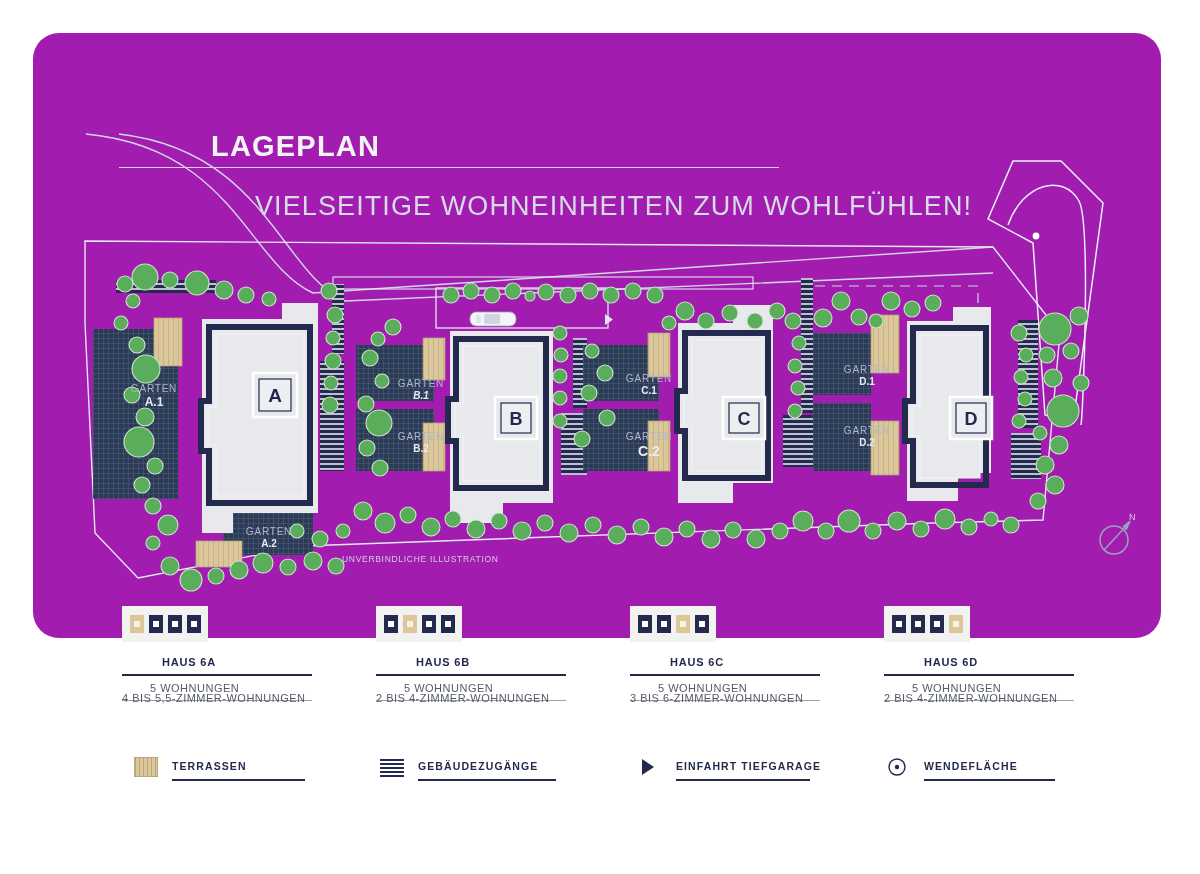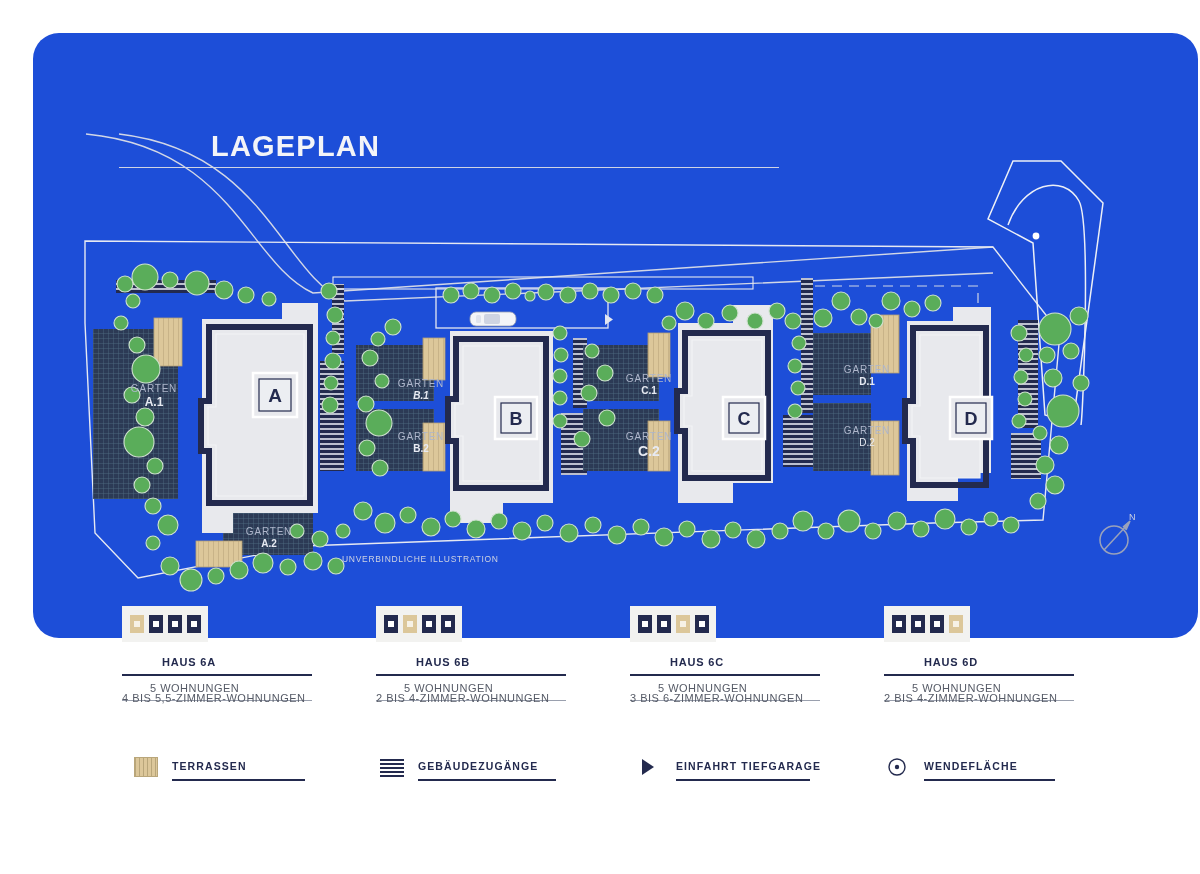--- a/index.html
+++ b/index.html
@@ -1,20 +1,20 @@
 <!DOCTYPE html>
 <html><head>
 <meta charset="utf-8">
 <style>
   html,body{margin:0;padding:0;background:#ffffff;}
   body{width:1200px;height:874px;font-family:"Liberation Sans",sans-serif;-webkit-font-smoothing:antialiased;}
   #stage{position:relative;width:1200px;height:874px;background:#ffffff;overflow:hidden;}
 
   
-  .panel{position:absolute;left:33px;top:33px;width:1128px;height:605px;background:#1d4ed8;border-radius:26px;overflow:hidden;padding-left:37px;}
+  .panel{position:absolute;left:33px;top:33px;width:1128px;height:605px;background:#a21caf;border-radius:26px;overflow:hidden;}
 
   
   .hdr-title{position:absolute;left:178px;top:99px;font-size:29px;font-weight:bold;letter-spacing:1.2px;color:#f3f4f8;line-height:1;}
   .hdr-rule{position:absolute;left:86px;top:134px;width:660px;height:1px;background:#cfd4e4;}
   .hdr-sub{position:absolute;left:222px;top:160px;font-size:27px;font-weight:300;letter-spacing:1.1px;color:#d7dbe8;line-height:1;white-space:nowrap;}
 
   
   .map{position:absolute;left:0;top:0;width:1200px;height:640px;}
   .map svg{display:block;}
 
@@ -46,20 +46,21 @@
 </style>
 </head>
 <body>
 
 <div id="stage">
 
   <div class="panel">
 
     <div class="hdr-title">LAGEPLAN</div>
     <div class="hdr-rule"></div>
+    <div class="hdr-sub">VIELSEITIGE WOHNEINHEITEN ZUM WOHLFÜHLEN!</div>
 
     <div class="map">
       <svg width="1128" height="605" viewBox="0 0 1128 605" style="position:absolute;left:0;top:0;">
         <defs>
 
           <pattern id="pGarden" width="5" height="5" patternUnits="userSpaceOnUse">
             <rect width="5" height="5" fill="#2c3a55"></rect>
             <path d="M0 0 H5 M0 0 V5" stroke="#5d7c92" stroke-width="0.7" opacity="0.85"></path>
           </pattern>
 
@@ -344,21 +345,21 @@
         <div style="position:absolute;left:582px;top:398px;width:68px;text-align:center;">
           <div style="font-size:10px;letter-spacing:.8px;color:#aeb6cb;">GARTEN</div>
           <div style="font-size:14px;font-weight:bold;color:#e7eaf2;margin-top:1px;">C.2</div>
         </div>
         <div style="position:absolute;left:800px;top:331px;width:68px;text-align:center;">
           <div style="font-size:10px;letter-spacing:.8px;color:#aeb6cb;">GARTEN</div>
           <div style="font-size:10px;font-weight:bold;color:#e7eaf2;margin-top:1px;">D.1</div>
         </div>
         <div style="position:absolute;left:800px;top:392px;width:68px;text-align:center;">
           <div style="font-size:10px;letter-spacing:.8px;color:#aeb6cb;">GARTEN</div>
-          <div style="font-size:10px;font-weight:normal;color:#e7eaf2;margin-top:1px;">D.2</div>
+          <div style="font-size:10px;font-weight:bold;color:#e7eaf2;margin-top:1px;">D.2</div>
         </div>
       </div>
     </div>
   </div>
 
   <div class="houses">
 
     <div class="house" style="left:122px;">
       <div class="ico">
         <span class="sq hl">

